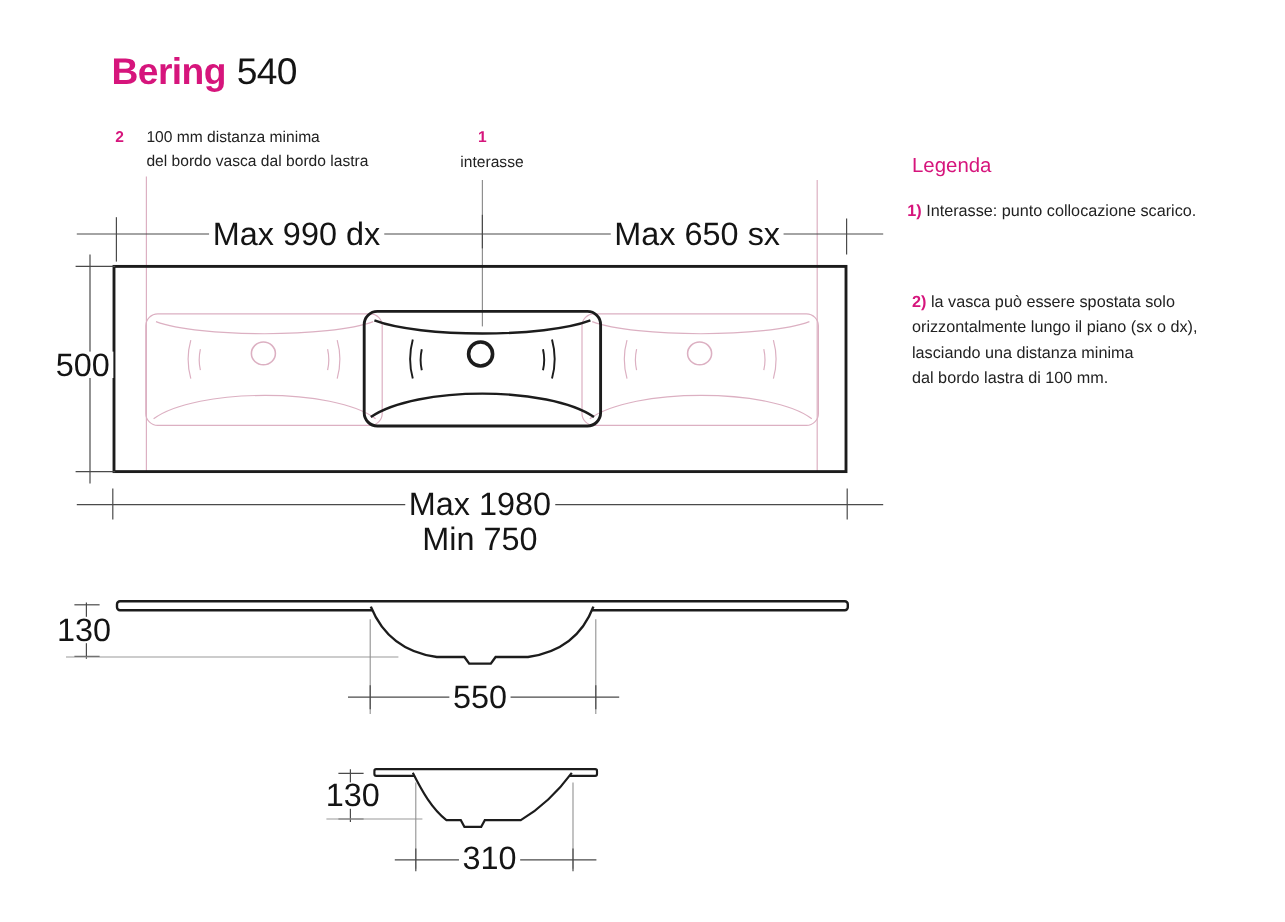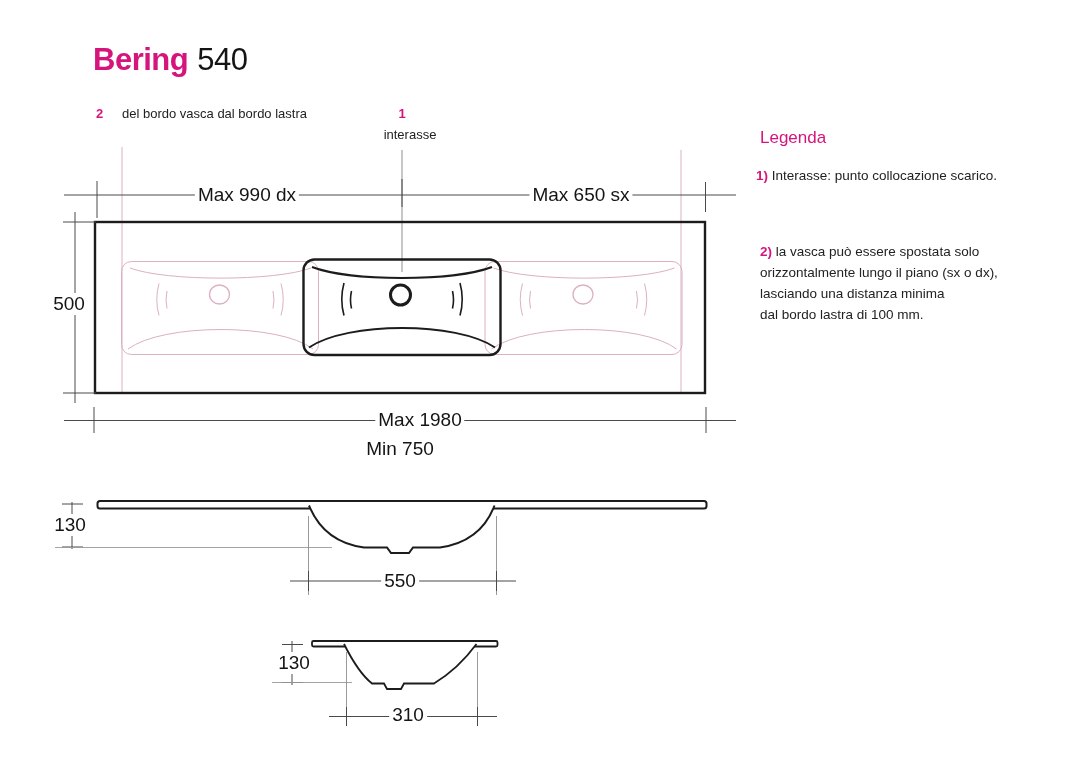--- a/index.html
+++ b/index.html
@@ -18,25 +18,25 @@
   .n2-text{left:122px;top:104px;}
   .n1-num{left:402px;top:104px;transform:translateX(-50%);}
   .n1-text{left:402px;top:125px;transform:translateX(-50%);padding-left:16px;}
   
   .legend-head{left:760px;top:128px;font-size:17px;color:#d6157c;}
   .legend-item{font-size:13.5px;line-height:21px;color:#222;}
   .li1{left:756px;top:165px;}
   .li2{left:760px;top:229px;white-space:normal;width:290px;margin-top:12px;}
   .li2 .line{white-space:nowrap;}
   
-  .dim{font-size:19px;color:#141414;background:#fff;padding:0 3px;line-height:22px;transform:translateX(-50%);}
+  .dim{font-size:27px;color:#141414;background:#fff;padding:0 3px;line-height:22px;transform:translateX(-50%);}
   .d-990dx{left:247px;top:184px;}
   .d-990sx{left:581px;top:184px;}
   .d-500{left:69px;top:293px;}
-  .d-1980{left:420px;top:409px;}
+  .d-1980{left:400px;top:409px;}
   .d-750{left:400px;top:438px;background:transparent;}
   .d-130a{left:70px;top:514px;}
   .d-550{left:400px;top:570px;}
   .d-130b{left:294px;top:652px;}
   .d-310{left:408px;top:704px;}
 </style>
 </head>
 <body>
 
 <div id="canvas">
@@ -140,20 +140,21 @@
       </g>
     </g>
   </svg>
 
   <div class="txt title">
     <span class="brand">Bering</span><span class="model">540</span>
   </div>
 
   <div class="txt note note-num n2-num">2</div>
   <div class="txt note n2-text">
+    <div>100 mm distanza minima</div>
     <div>del bordo vasca dal bordo lastra</div>
   </div>
 
   <div class="txt note note-num n1-num">1</div>
   <div class="txt note n1-text">interasse</div>
 
   <div class="txt legend-head">Legenda</div>
   <div class="txt legend-item li1">
     <span class="note-num">1)</span>
     <span>Interasse: punto collocazione scarico.</span>

